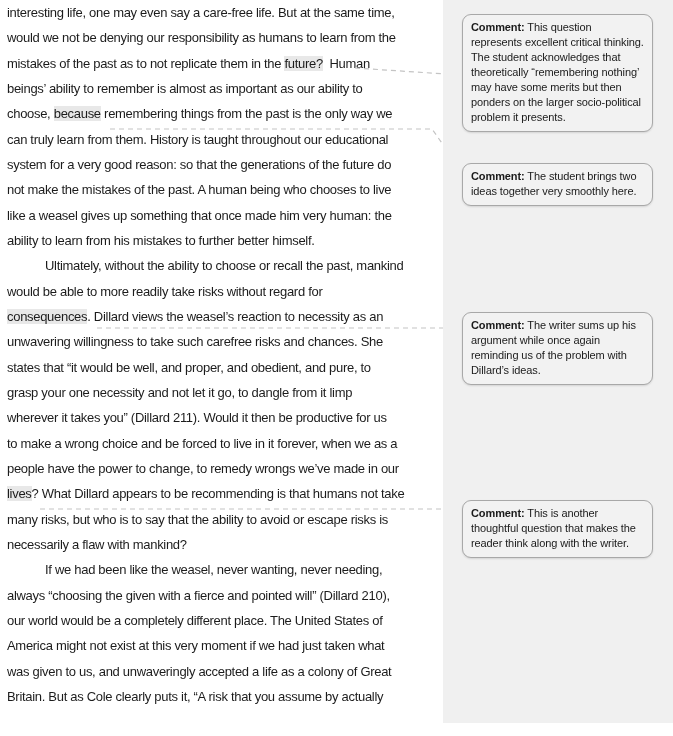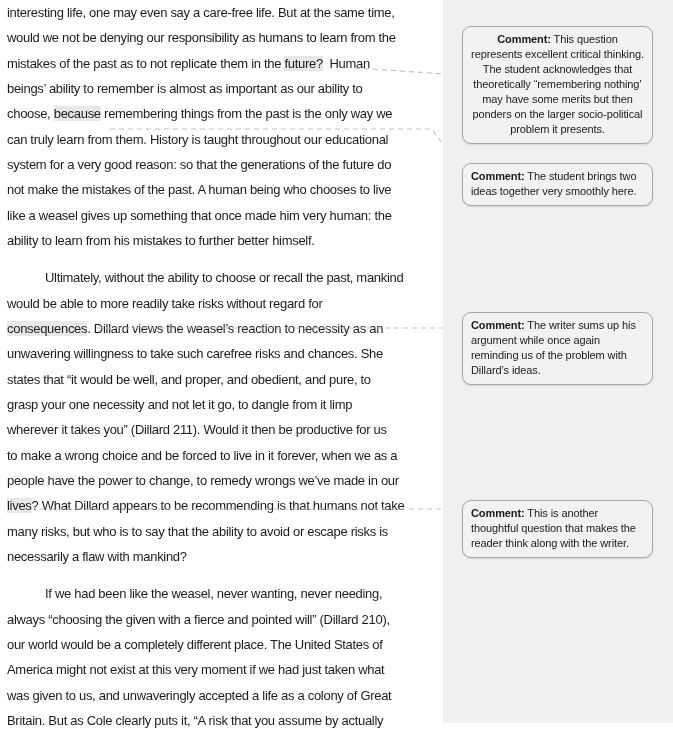--- a/index.html
+++ b/index.html
@@ -13,21 +13,21 @@
   }
   .page { position:relative; width:566px; height:736px; background:#ffffff; }
 
   
   .doc-text {
     position:absolute; left:7px; top:3px; width:436px;
     font-size:13px; letter-spacing:-0.3px;
     white-space:pre; overflow:hidden;
   }
   .doc-text .line { height:25.33px; line-height:20px; }
-  .doc-text .line.indent { padding-left:38px;margin-top:12px; }
+  .doc-text .line.indent { padding-left:38px; }
   .doc-text .hl { background:var(--highlight,#e8e8e8); }
 
   
   svg.connectors { position:absolute; left:0; top:0; pointer-events:none; }
 
   
   .comment-panel {
     position:absolute; left:443px; top:0; width:230px; height:723px;
     background:var(--panel-bg,#f0f0f0);
   }
@@ -35,21 +35,21 @@
     position:absolute; left:19px; width:191px; box-sizing:border-box;
     background:var(--bubble-bg,#f2f2f2);
     border:1px solid var(--bubble-border,#a8a8a8);
     border-radius:9px;
     padding:5px 8px 6px 8px;
     font-size:11px; line-height:15px; letter-spacing:-0.1px;
     color:#1a1a1a;
     box-shadow:0 1px 2px rgba(0,0,0,0.12);
   }
   .bubble .c-label { font-weight:bold; }
-  .bubble-1 { top:26px;text-align:center; }
+  .bubble-1 { top:14px; }
   .bubble-2 { top:163px; }
   .bubble-3 { top:312px; }
   .bubble-4 { top:500px; }
 </style>
 </head>
 <body style="--panel-bg: #f0f0f0; --bubble-bg: #f2f2f2; --bubble-border: #a8a8a8; --highlight: #e8e8e8; --text: #1c1c1c;">
 
 <div class="page">
 
   <div class="doc-text"><div class="line"><span>interesting life, one may even say a care-free life. But at the same time,</span></div><div class="line"><span>would we not be denying our responsibility as humans to learn from the</span></div><div class="line"><span>mistakes of the past as to not replicate them in the </span><span class="hl">future?</span><span>  Human</span></div><div class="line"><span>beings’ ability to remember is almost as important as our ability to</span></div><div class="line"><span>choose, </span><span class="hl">because</span><span> remembering things from the past is the only way we</span></div><div class="line"><span>can truly learn from them. History is taught throughout our educational</span></div><div class="line"><span>system for a very good reason: so that the generations of the future do</span></div><div class="line"><span>not make the mistakes of the past. A human being who chooses to live</span></div><div class="line"><span>like a weasel gives up something that once made him very human: the</span></div><div class="line"><span>ability to learn from his mistakes to further better himself.</span></div><div class="line indent"><span>Ultimately, without the ability to choose or recall the past, mankind</span></div><div class="line"><span>would be able to more readily take risks without regard for</span></div><div class="line"><span class="hl">consequences</span><span>. Dillard views the weasel’s reaction to necessity as an</span></div><div class="line"><span>unwavering willingness to take such carefree risks and chances. She</span></div><div class="line"><span>states that “it would be well, and proper, and obedient, and pure, to</span></div><div class="line"><span>grasp your one necessity and not let it go, to dangle from it limp</span></div><div class="line"><span>wherever it takes you” (Dillard 211). Would it then be productive for us</span></div><div class="line"><span>to make a wrong choice and be forced to live in it forever, when we as a</span></div><div class="line"><span>people have the power to change, to remedy wrongs we’ve made in our</span></div><div class="line"><span class="hl">lives</span><span>? What Dillard appears to be recommending is that humans not take</span></div><div class="line"><span>many risks, but who is to say that the ability to avoid or escape risks is</span></div><div class="line"><span>necessarily a flaw with mankind?</span></div><div class="line indent"><span>If we had been like the weasel, never wanting, never needing,</span></div><div class="line"><span>always “choosing the given with a fierce and pointed will” (Dillard 210),</span></div><div class="line"><span>our world would be a completely different place. The United States of</span></div><div class="line"><span>America might not exist at this very moment if we had just taken what</span></div><div class="line"><span>was given to us, and unwaveringly accepted a life as a colony of Great</span></div><div class="line"><span>Britain. But as Cole clearly puts it, “A risk that you assume by actually</span></div></div>

